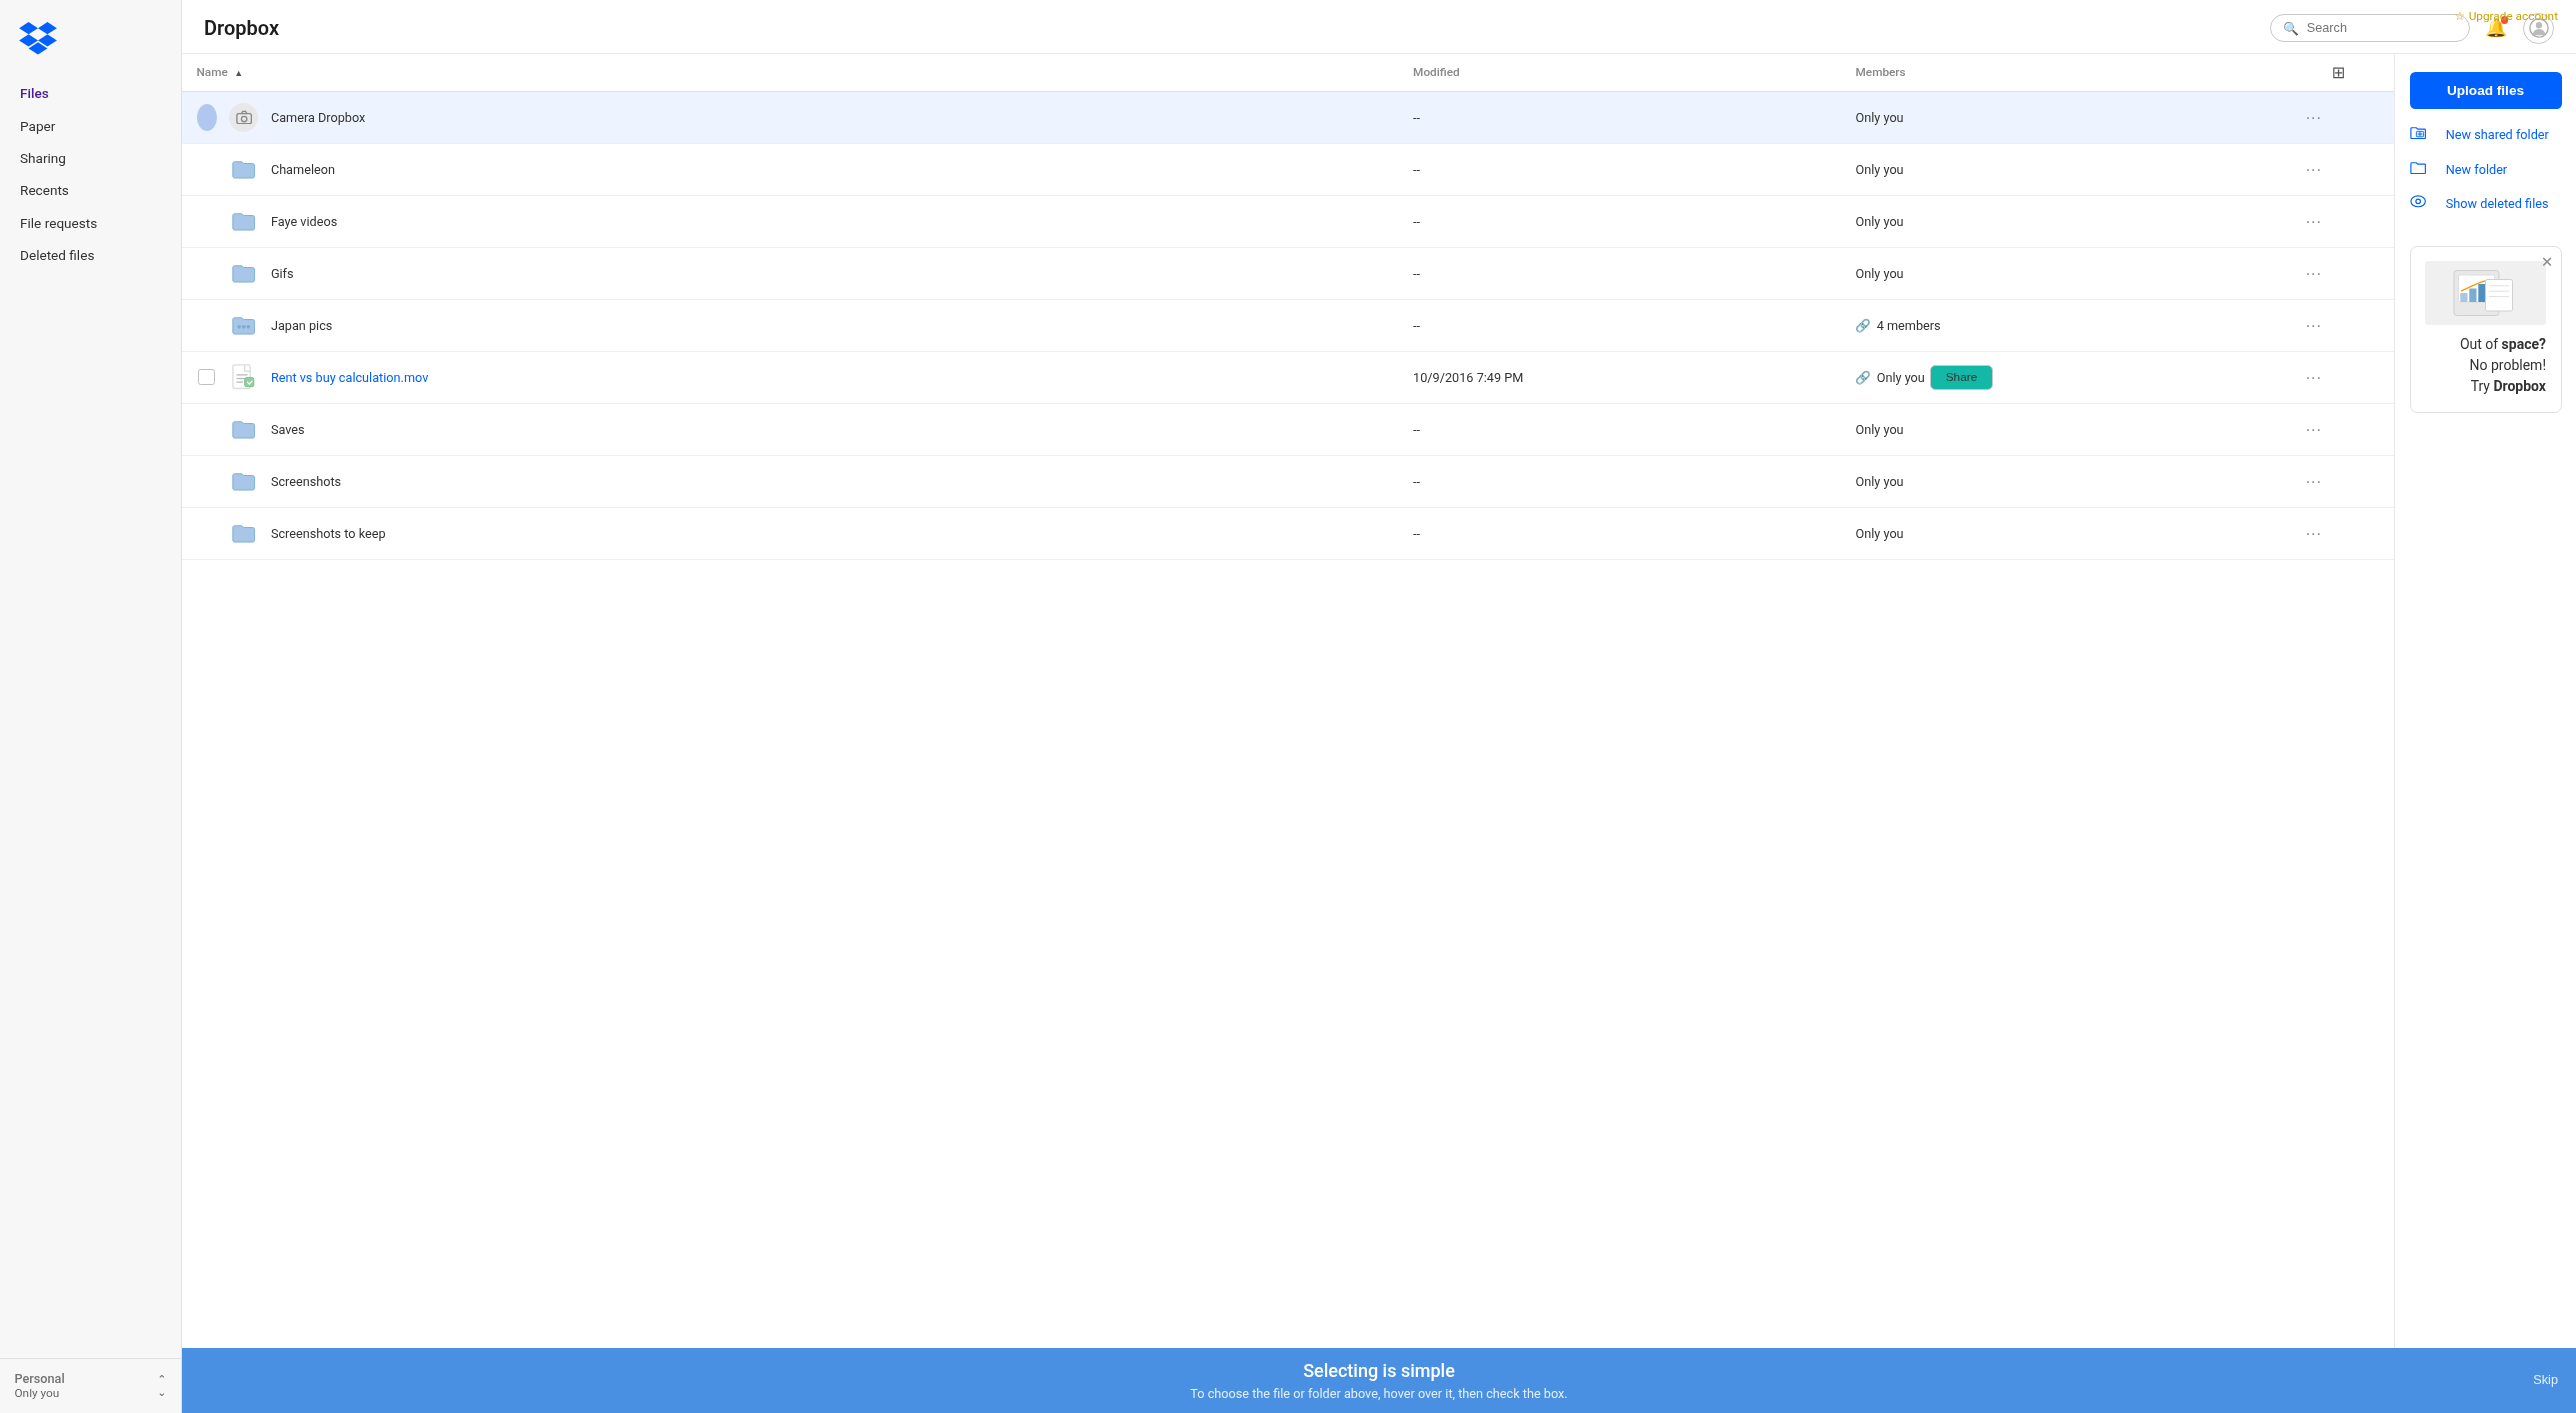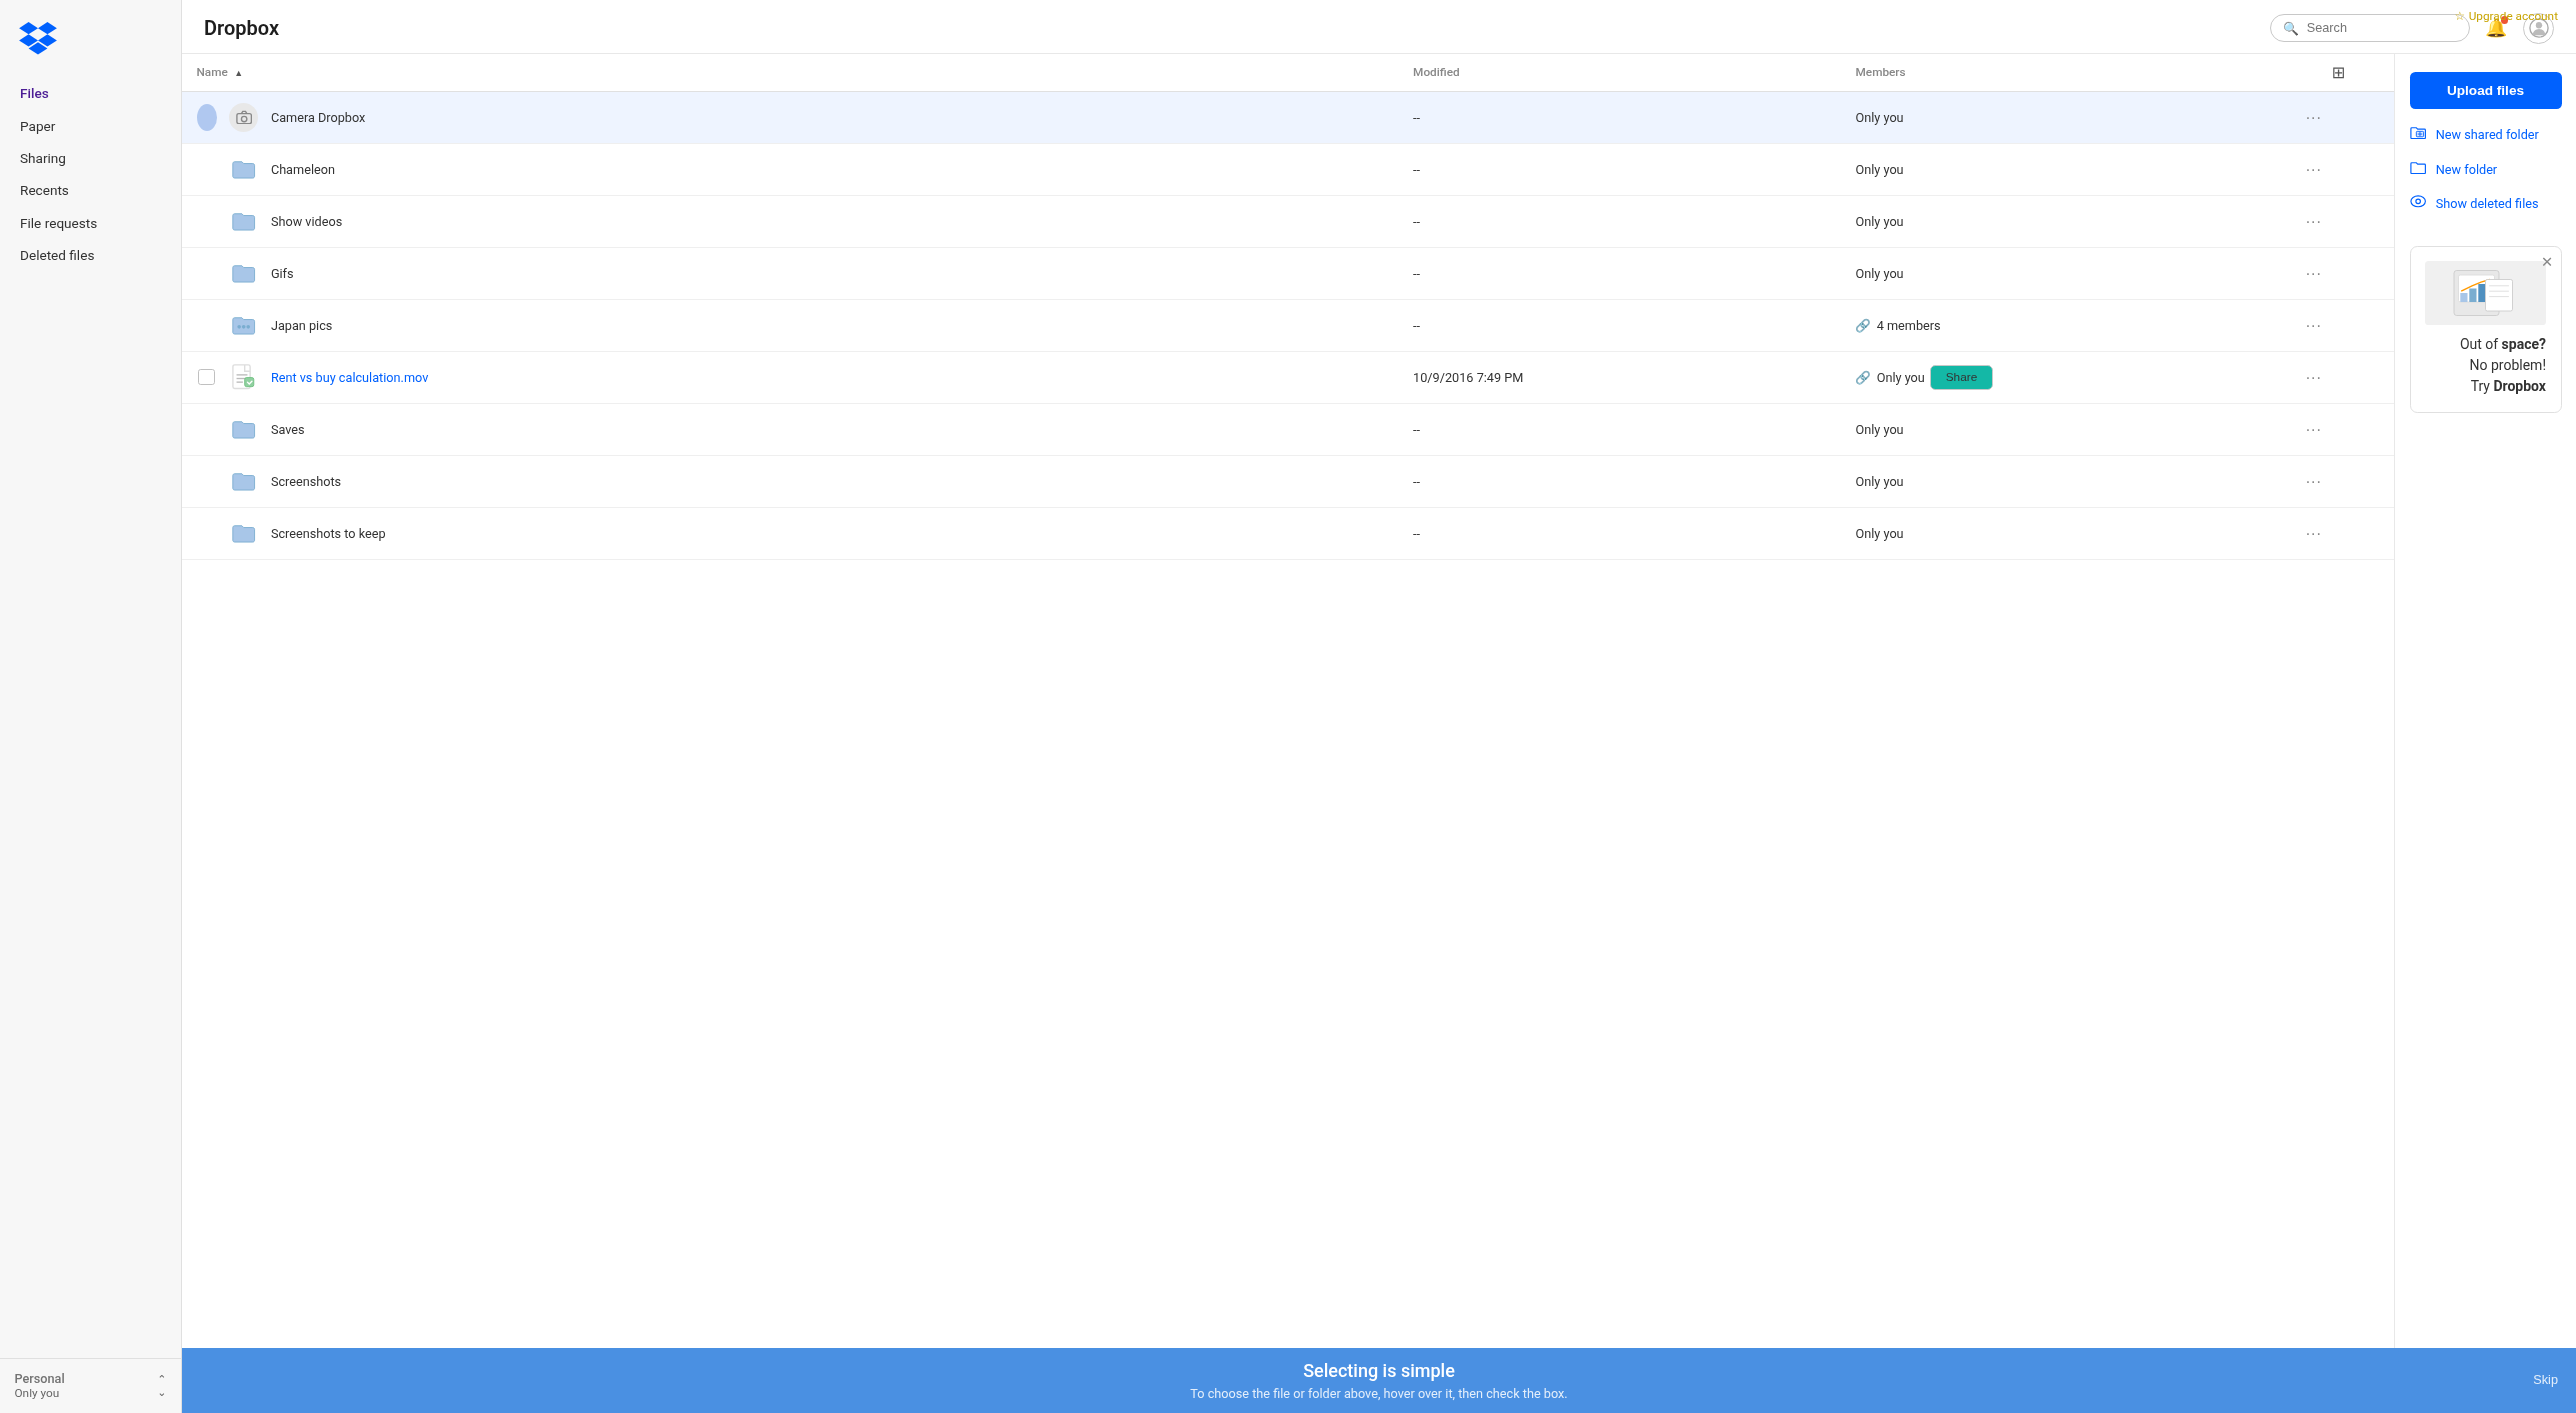--- a/index.html
+++ b/index.html
@@ -74,21 +74,21 @@
     .grid-icon { color: #555; font-size: 16.3px; cursor: pointer; }
     
     
     .camera-icon-bg { width: 29px; height: 29px; border-radius: 50%; background: #e8e8e8; display: flex; align-items: center; justify-content: center; }
 
     
     .right-panel { width: 182px; min-width: 182px; padding: 18px 14.5px; border-left: 0.9px solid #e8e8e8; display: flex; flex-direction: column; gap: 16.3px; position: relative; }
     
     .upload-btn { background: #0061fe; color: #fff; border: none; border-radius: 5.4px; padding: 11px 0; font-size: 13.6px; font-weight: 600; cursor: pointer; width: 100%; text-align: center; }
     
-    .action-link { display: flex; align-items: center; gap: 10px; color: #0061fe; font-size: 12.7px; text-decoration: none; cursor: pointer; }
+    .action-link { display: flex; align-items: center; gap: 20px; color: #0061fe; font-size: 12.7px; text-decoration: none; cursor: pointer; }
     .action-icon { font-size: 14.5px; }
 
     
     .ad-card { border: 0.9px solid #e0e0e0; border-radius: 7.3px; padding: 14.5px; margin-top: auto; position: relative; }
     .ad-close { position: absolute; top: 7.3px; right: 7.3px; background: none; border: none; cursor: pointer; color: #888; font-size: 14.5px; }
     .ad-img { width: 100%; height: 64px; background: #f0f0f0; border-radius: 3.6px; display: flex; align-items: center; justify-content: center; margin-bottom: 9px; overflow: hidden; }
     .ad-text { font-size: 14px; color: #333; text-align: right; line-height: 1.5; }
     .ad-text strong { font-weight: 700; }
 
     
@@ -229,21 +229,21 @@
 
             <tr>
               <td>
                 <div class="file-name-cell">
                   <div class="check-area"></div>
                   <div class="file-icon">
                     <svg width="25.4" height="22" viewBox="0 0 28 24" fill="none">
                         <path d="M2 6C2 4.9 2.9 4 4 4h8l2 2h10c1.1 0 2 .9 2 2v12c0 1.1-.9 2-2 2H4c-1.1 0-2-.9-2-2V6z" fill="#a8c6e8" stroke="#7aadd0" stroke-width="1"></path>
                       </svg>
                   </div>
-                  <span class="file-name">Show videos</span>
+                  <span class="file-name">Faye videos</span>
                 </div>
               </td>
               <td>--</td>
               <td>Only you</td>
               <td><button class="more-btn">···</button></td>
             </tr>
 
             <tr>
               <td>
                 <div class="file-name-cell">

